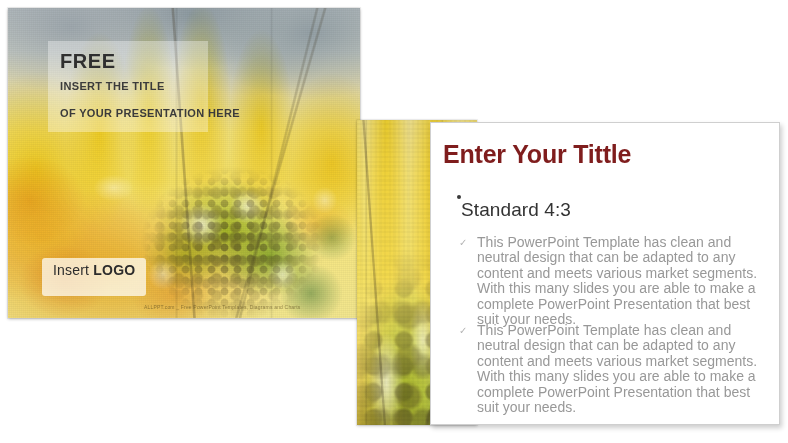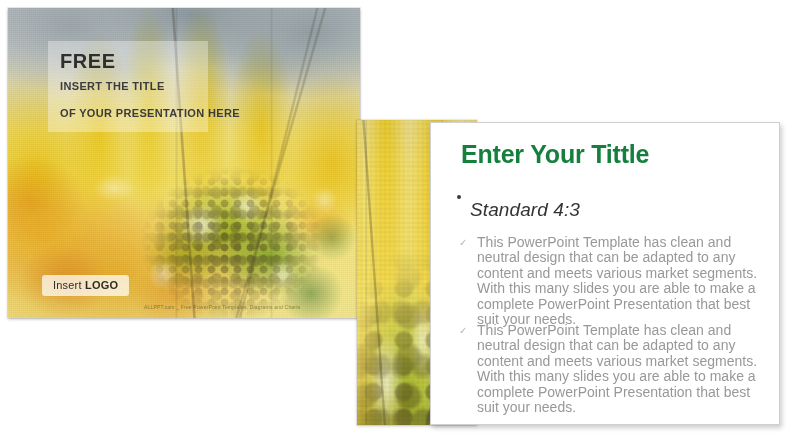--- a/index.html
+++ b/index.html
@@ -172,25 +172,25 @@
     font-weight: bold;
     letter-spacing: .35px;
     line-height: 1.42;
     white-space: nowrap;
   }
 
   .logo-chip {
     position: absolute;
     left: 34px;
     bottom: 22px;
-    padding: 4px 11px 5px;
+    padding: 4px 11px 18px;
     background: rgba(255,255,252,.72);
     border-radius: 3px;
     color: #2c2c2c;
-    font-size: 11px;
+    font-size: 14px;
     letter-spacing: .2px;
     white-space: nowrap;
   }
   .logo-chip b { font-weight: bold; }
 
   .watermark {
     position: absolute;
     left: 136px;
     bottom: 8px;
     color: rgba(92,76,30,.62);
@@ -219,37 +219,35 @@
     height: 303px;
     background: #ffffff;
     border: 1px solid #cfcfcf;
     box-shadow: 2px 3px 5px rgba(0,0,0,.20);
     box-sizing: border-box;
     overflow: hidden;
   }
 
   .panel-title {
     position: absolute;
-    left: 30px;
+    left: 12px;
     top: 17px;
-    color: #15803d;
+    color: #7f1d1d;
     font-size: 25px;
     font-weight: bold;
     letter-spacing: -.2px;
     white-space: nowrap;
   }
 
   .bullet-row {
     position: absolute;
     left: 26px;
     top: 76px;
     display: flex;
     align-items: flex-start;
-    gap: 9px;
-    font-style: italic;
   }
   .bullet-dot {
     width: 4px; height: 4px;
     border-radius: 50%;
     background: #3a3a3a;
     transform: translateY(-4px);
     flex: 0 0 auto;
   }
   .bullet-text {
     color: #333333;

